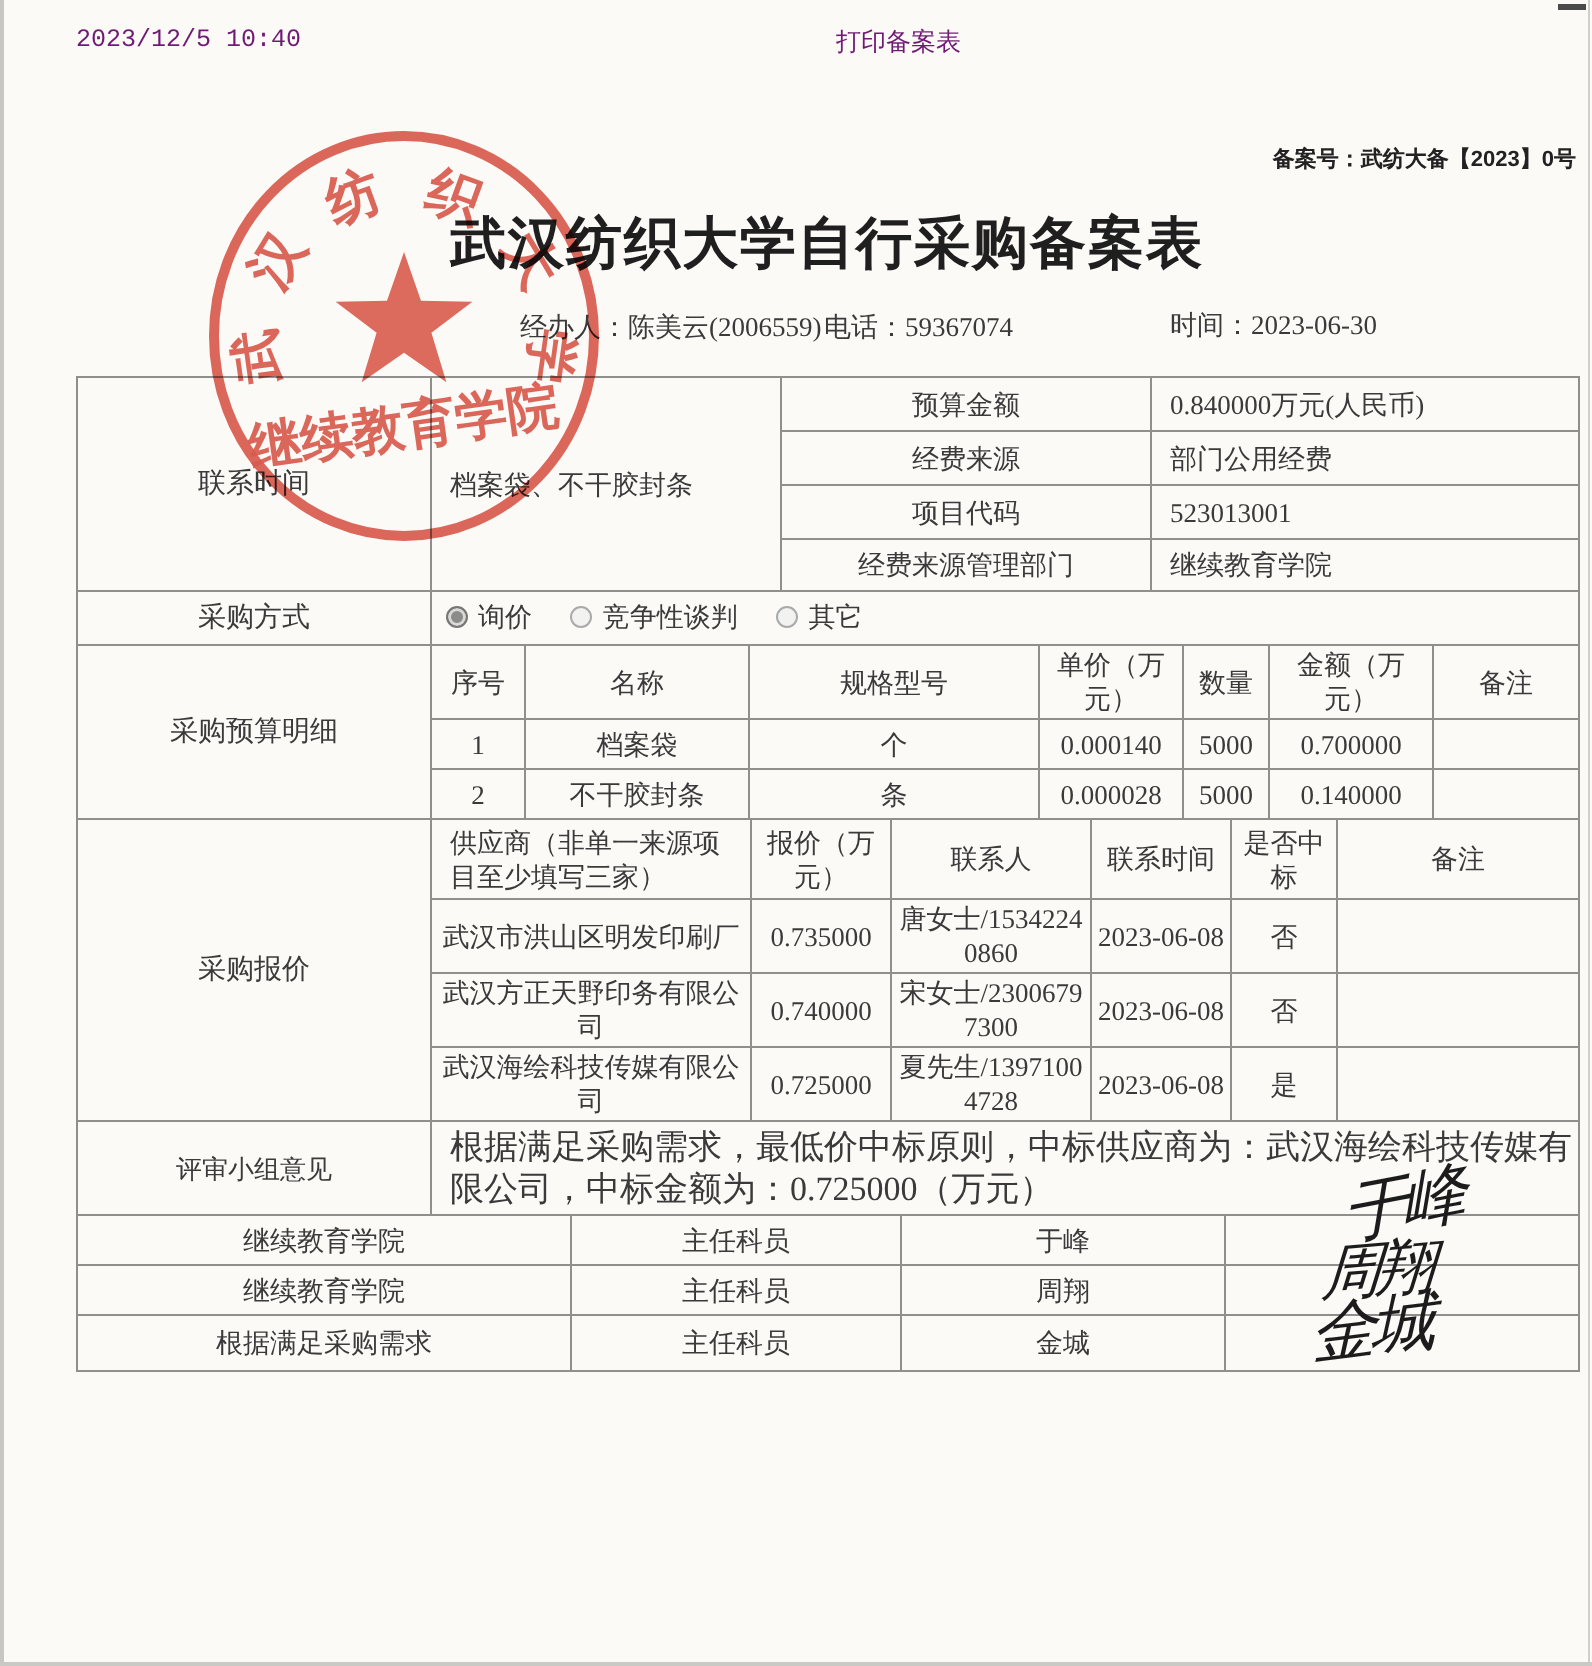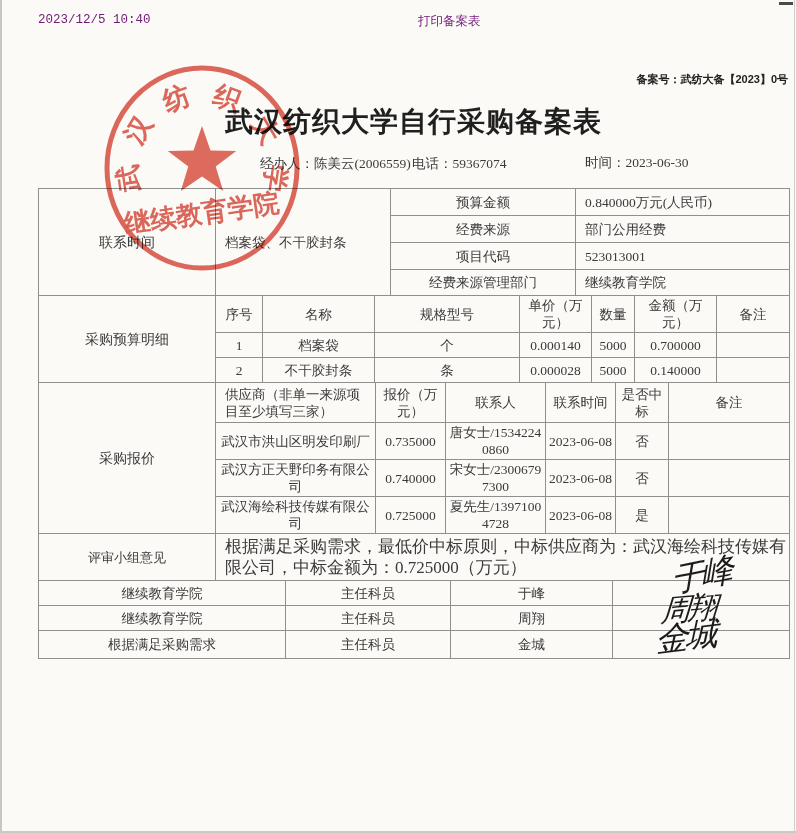--- a/index.html
+++ b/index.html
@@ -115,20 +115,45 @@
         <td>项目代码</td>
         <td class="tl">523013001</td>
       </tr>
       <tr style="height:26px">
         <td>经费来源管理部门</td>
         <td class="tl">继续教育学院</td>
       </tr>
     </tbody>
       </table>
 
+    <table>
+      <colgroup>
+          <col style="width:177px">
+          <col style="width:574px">
+        </colgroup>
+      <tbody>
+          <tr style="height:27px">
+        <td class="lbl">采购方式</td>
+        <td class="radio-row">
+          <span class="radio checked">
+                <span class="dot"></span>
+                <span>询价</span>
+              </span>
+          <span class="radio">
+                <span class="dot"></span>
+                <span>竞争性谈判</span>
+              </span>
+          <span class="radio">
+                <span class="dot"></span>
+                <span>其它</span>
+              </span>
+        </td>
+      </tr>
+    </tbody>
+      </table>
 
     <table>
       <colgroup>
           <col style="width:177px">
           <col style="width:47px">
           <col style="width:112px">
           <col style="width:145px">
           <col style="width:72px">
           <col style="width:43px">
           <col style="width:82px">

